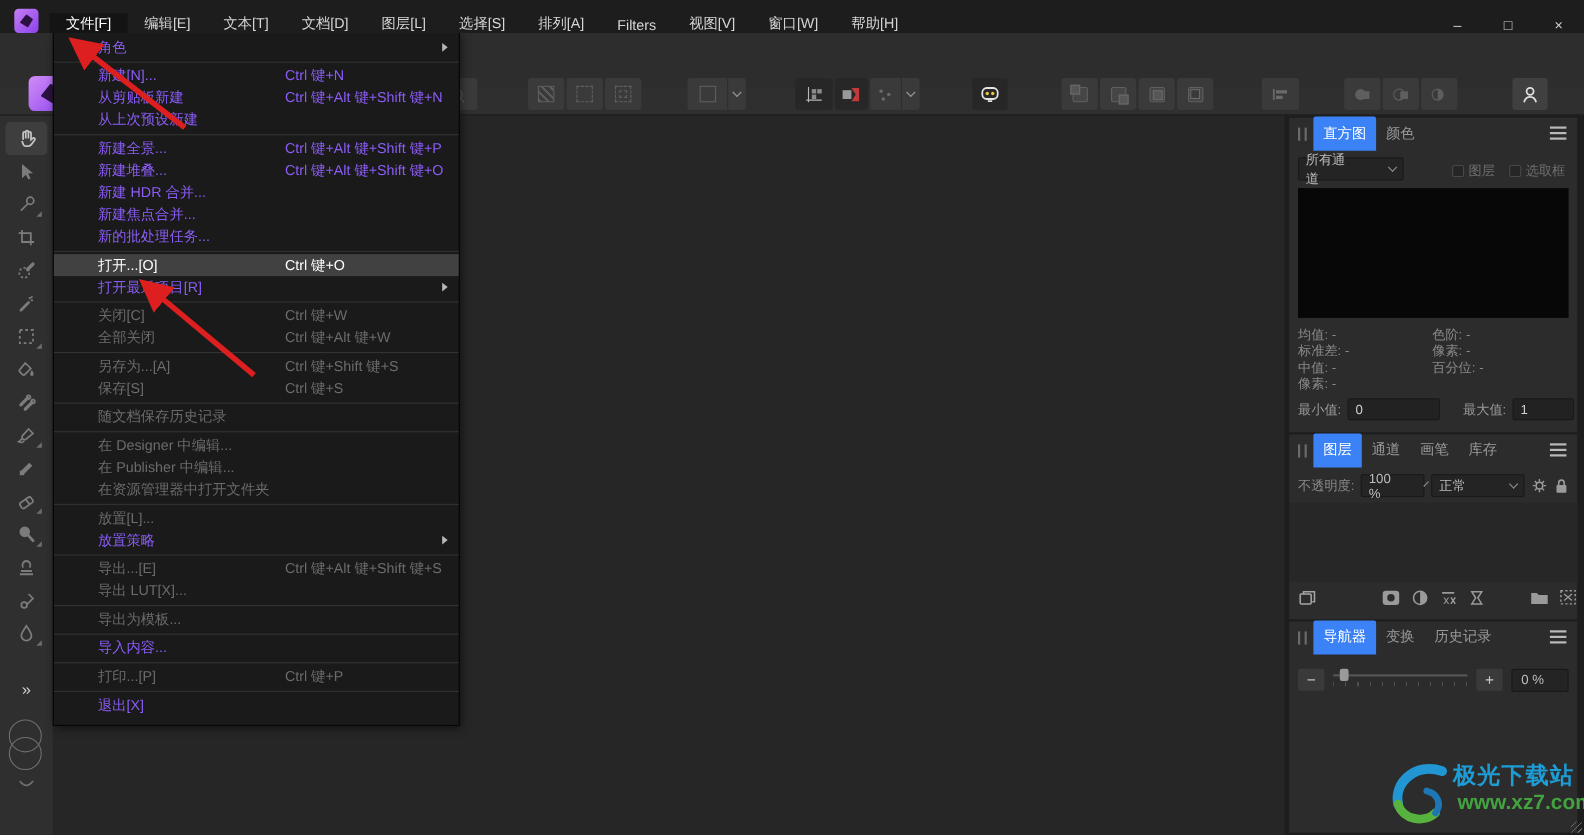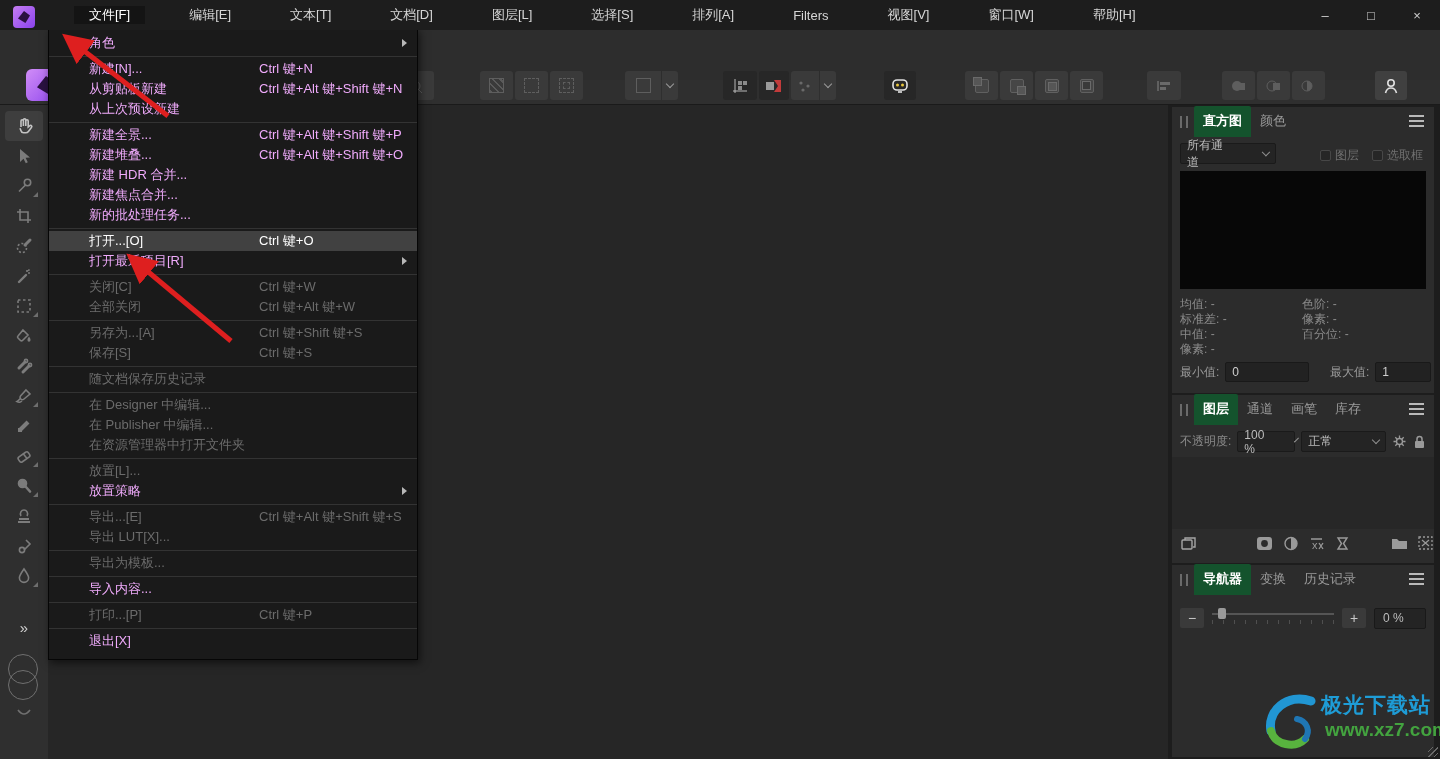--- a/index.html
+++ b/index.html
@@ -3,21 +3,21 @@
 <meta charset="utf-8">
 <style>
   * { margin:0; padding:0; box-sizing:border-box; }
   html,body { width:1440px; height:759px; overflow:hidden; background:#262626;
     font-family:"Liberation Sans","DejaVu Sans",sans-serif; }
   .abs { position:absolute; }
   #app { position:relative; width:1440px; height:759px; }
 
   
   #titlebar { position:absolute; left:0; top:0; width:1440px; height:30px; background:#1d1d1d;
-    display:flex; align-items:center; z-index:30;gap:29px; }
+    display:flex; align-items:flex-end; z-index:30; }
   #app-icon-small { width:22px; height:22px; margin:4px 10px 0 13px; border-radius:4px;
     background:linear-gradient(135deg,#c57ef2,#8a42ec); position:relative; }
   #app-icon-small::after{ content:""; position:absolute; left:5px; top:5px; width:12px; height:12px;
     background:#2a1140; clip-path:polygon(50% 0,100% 38%,62% 100%,0 62%); }
   .mb-item { color:#d6d6d6; font-size:13px; padding:0 15px; display:flex; align-items:center; cursor:default; }
   .mb-item.active { background:#141414; color:#fff; }
   #win-controls { margin-left:auto; display:flex; }
   .wc { width:46px; color:#cfcfcf; font-size:13px; display:flex; align-items:center; justify-content:center; }
 
   
@@ -55,38 +55,38 @@
   #swatches { margin-top:18px; position:relative; width:38px; height:46px; }
   #swatches .c { position:absolute; width:30px; height:30px; border:1.5px solid #6f6f6f; border-radius:50%; }
   #swap-glyph { margin-top:8px; }
 
   
   #canvas { position:absolute; left:48px; top:105px; width:1120px; height:654px; background:#262626; }
 
   
   #filemenu { position:absolute; left:48px; top:28px; width:370px; background:#1a1a1a;
     border:1px solid #060606; box-shadow:2px 3px 8px rgba(0,0,0,.55); z-index:25; padding:4px 0 8px 0; }
-  .mi { height:20px; display:flex; align-items:center; font-size:13px; color:#f0abfc; padding:0 10px 0 40px; }
+  .mi { height:20px; display:flex; align-items:center; font-size:13px; color:#8b5cf6; padding:0 10px 0 40px; }
   .mi .lbl { width:170px; white-space:nowrap; }
   .mi .sc { flex:1; white-space:nowrap; }
   .mi.dis { color:#6b6b6b; }
   .mi.hl { background:#414141; color:#fff; }
   .subarrow { width:0; height:0; border-top:4px solid transparent; border-bottom:4px solid transparent;
     border-left:5px solid #b8b8b8; margin-left:auto; }
   .sep { height:1px; background:#333; margin:3px 0 2px 0; }
 
   
   #dock { position:absolute; left:1168px; top:105px; width:272px; height:654px; background:#1d1d1d; z-index:3; }
   .panel { position:absolute; left:4px; width:262px; background:#2c2c2c; }
   .phead { height:30px; display:flex; align-items:flex-end; position:relative; }
   .grip { position:absolute; left:8px; top:9px; width:8px; height:12px;
     border-left:2px solid #6a6a6a; border-right:2px solid #6a6a6a; }
   .ptabs { display:flex; margin-left:22px; }
   .ptab { font-size:13px; color:#9a9a9a; padding:6px 9px 7px 9px; }
-  .ptab.active { background:#14532d; color:#fff; font-weight:bold; border-radius:2px 2px 0 0;text-align:center; }
+  .ptab.active { background:#3b82f6; color:#fff; font-weight:normal; border-radius:2px 2px 0 0;text-align:center; }
   .hamb { position:absolute; right:10px; top:13px; width:15px; height:2px; background:#b9b9b9;
     box-shadow:0 5px 0 #b9b9b9,0 -5px 0 #b9b9b9; }
   .dd { background:#242424; border:1px solid #1a1a1a; border-radius:2px; color:#bdbdbd; font-size:12px;
     display:flex; align-items:center; padding:0 6px; height:21px;gap:32px; }
   .dd .chev { margin-left:auto; border-color:#8f8f8f; }
   .cb { width:11px; height:11px; background:#262626; border:1px solid #474747; border-radius:2px; }
   .cblbl { font-size:12px; color:#6f6f6f; margin-left:4px; }
   #histo-display { position:absolute; left:8px; top:64px; width:246px; height:118px; background:#070707; }
   .statcol { position:absolute; top:190px; font-size:12px; color:#8a8a8a; line-height:15px; }
   .mm-label { font-size:12px; color:#9a9a9a; }

